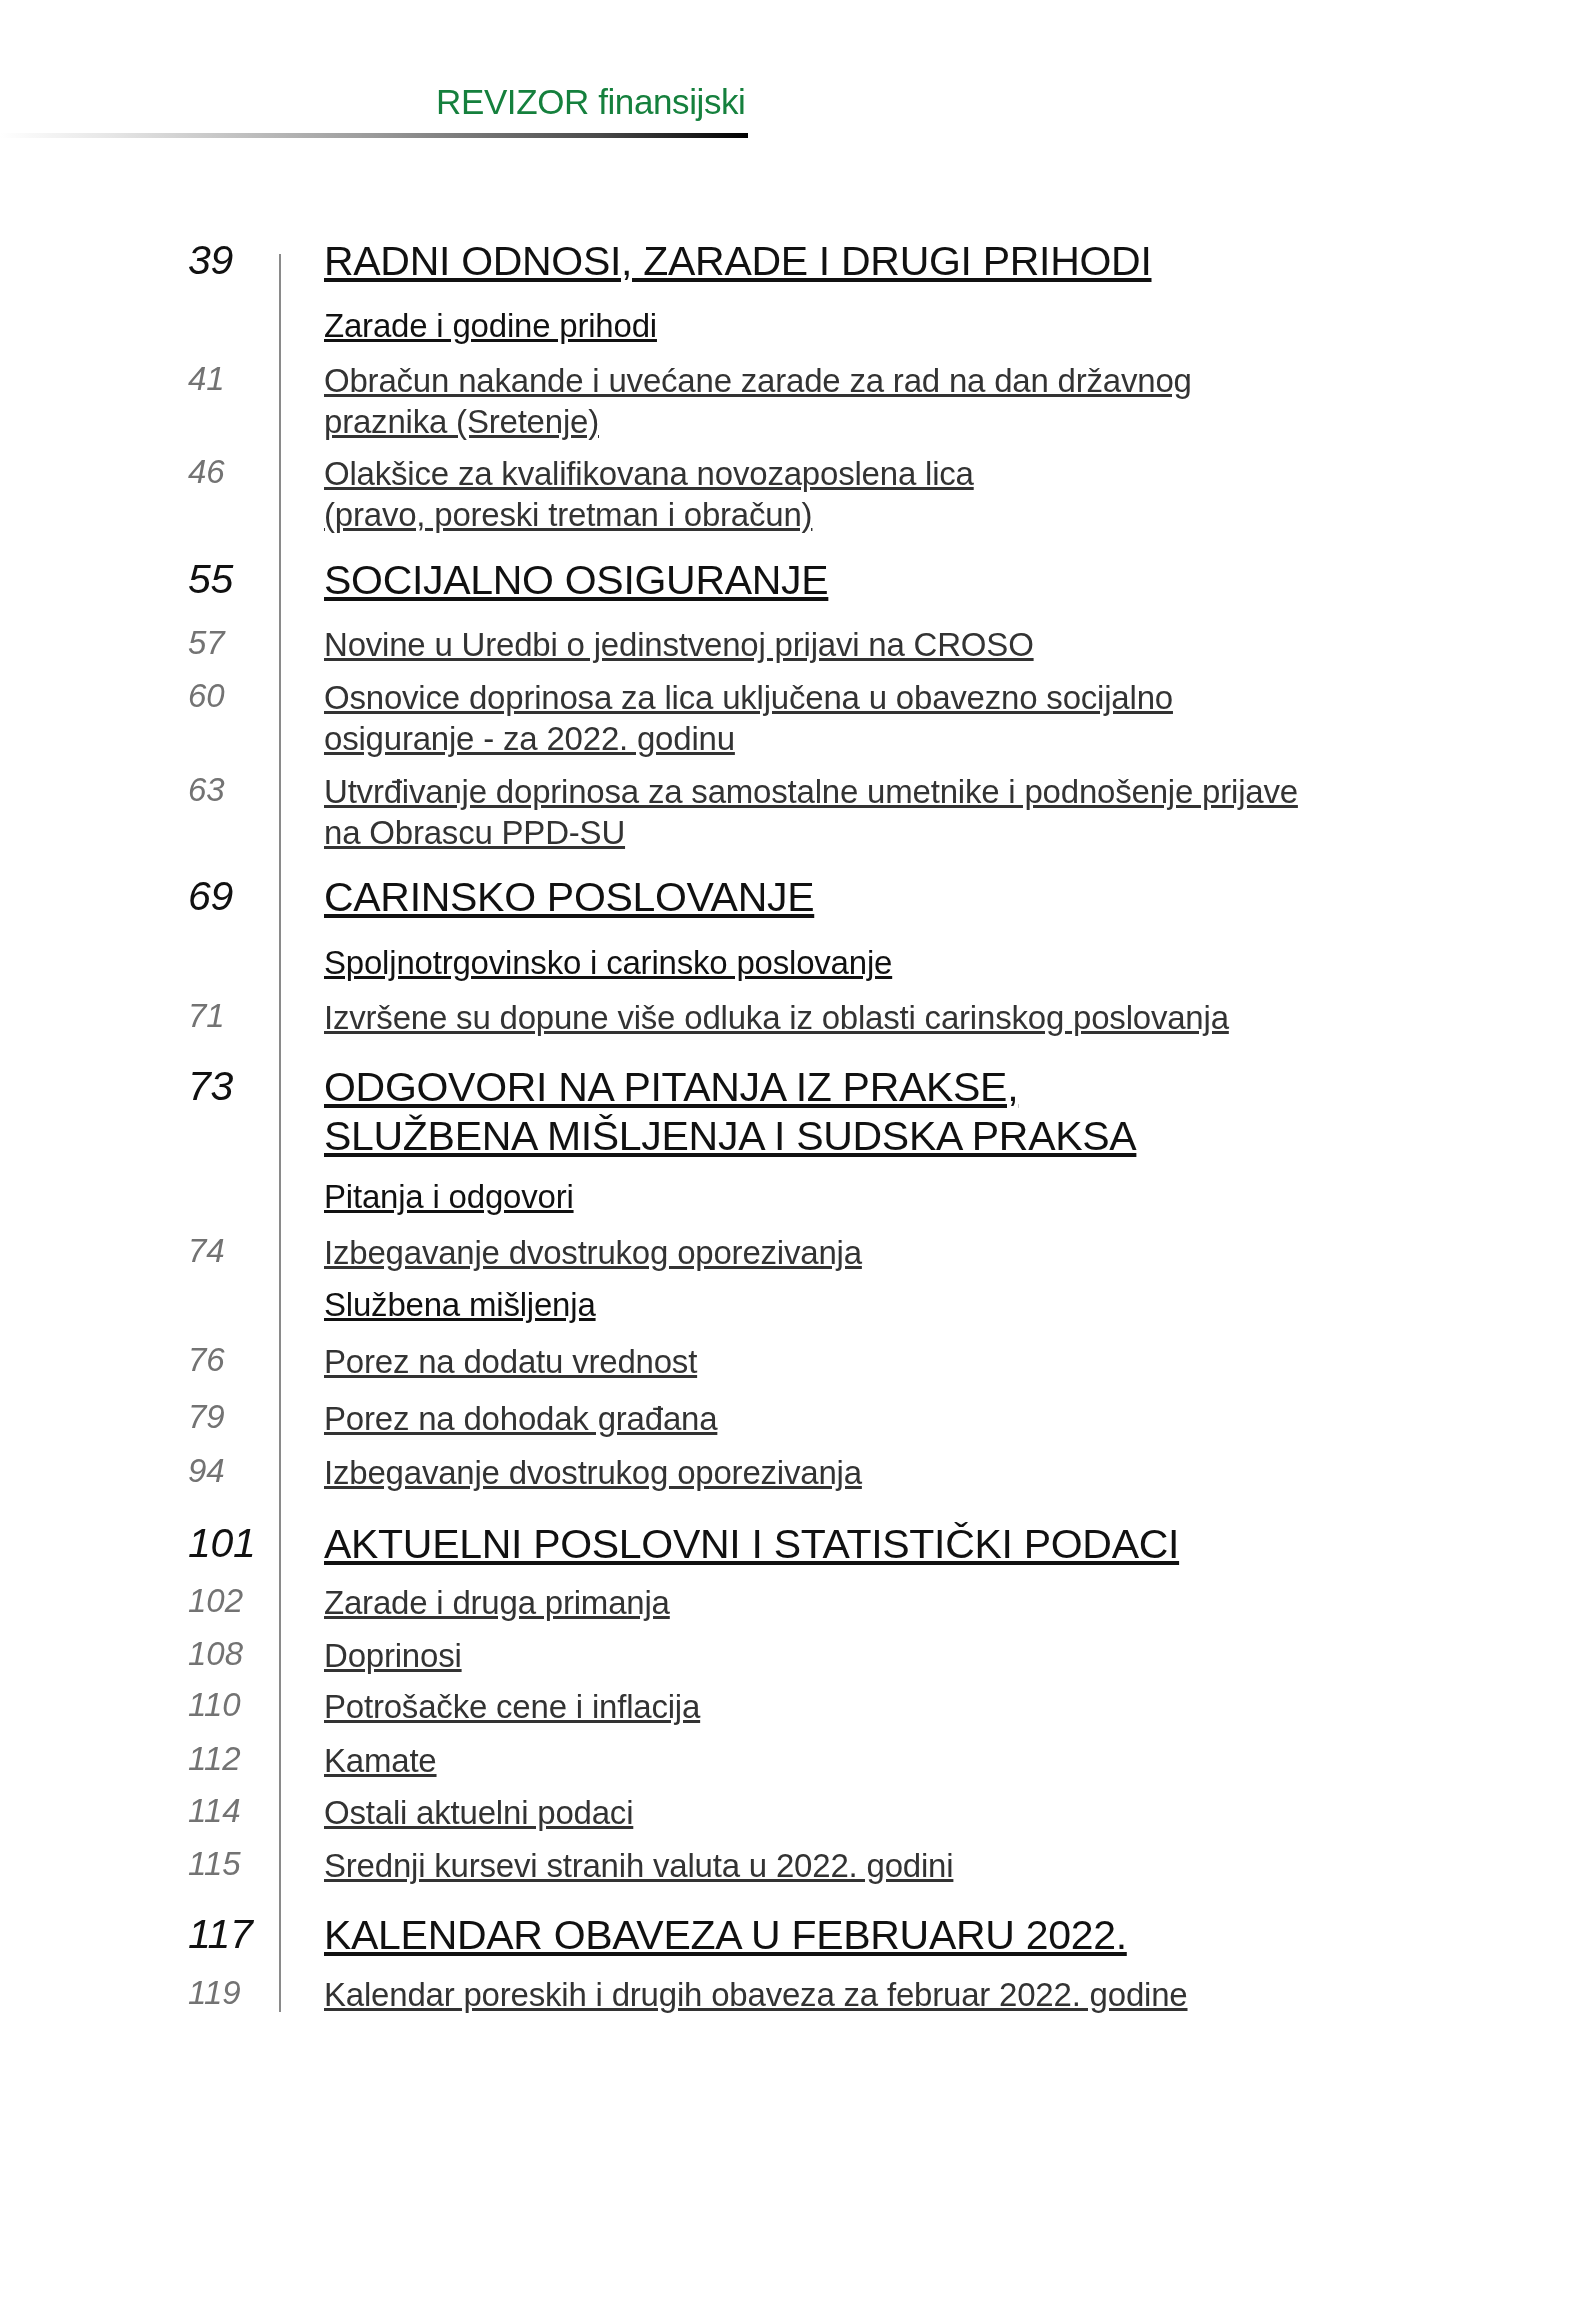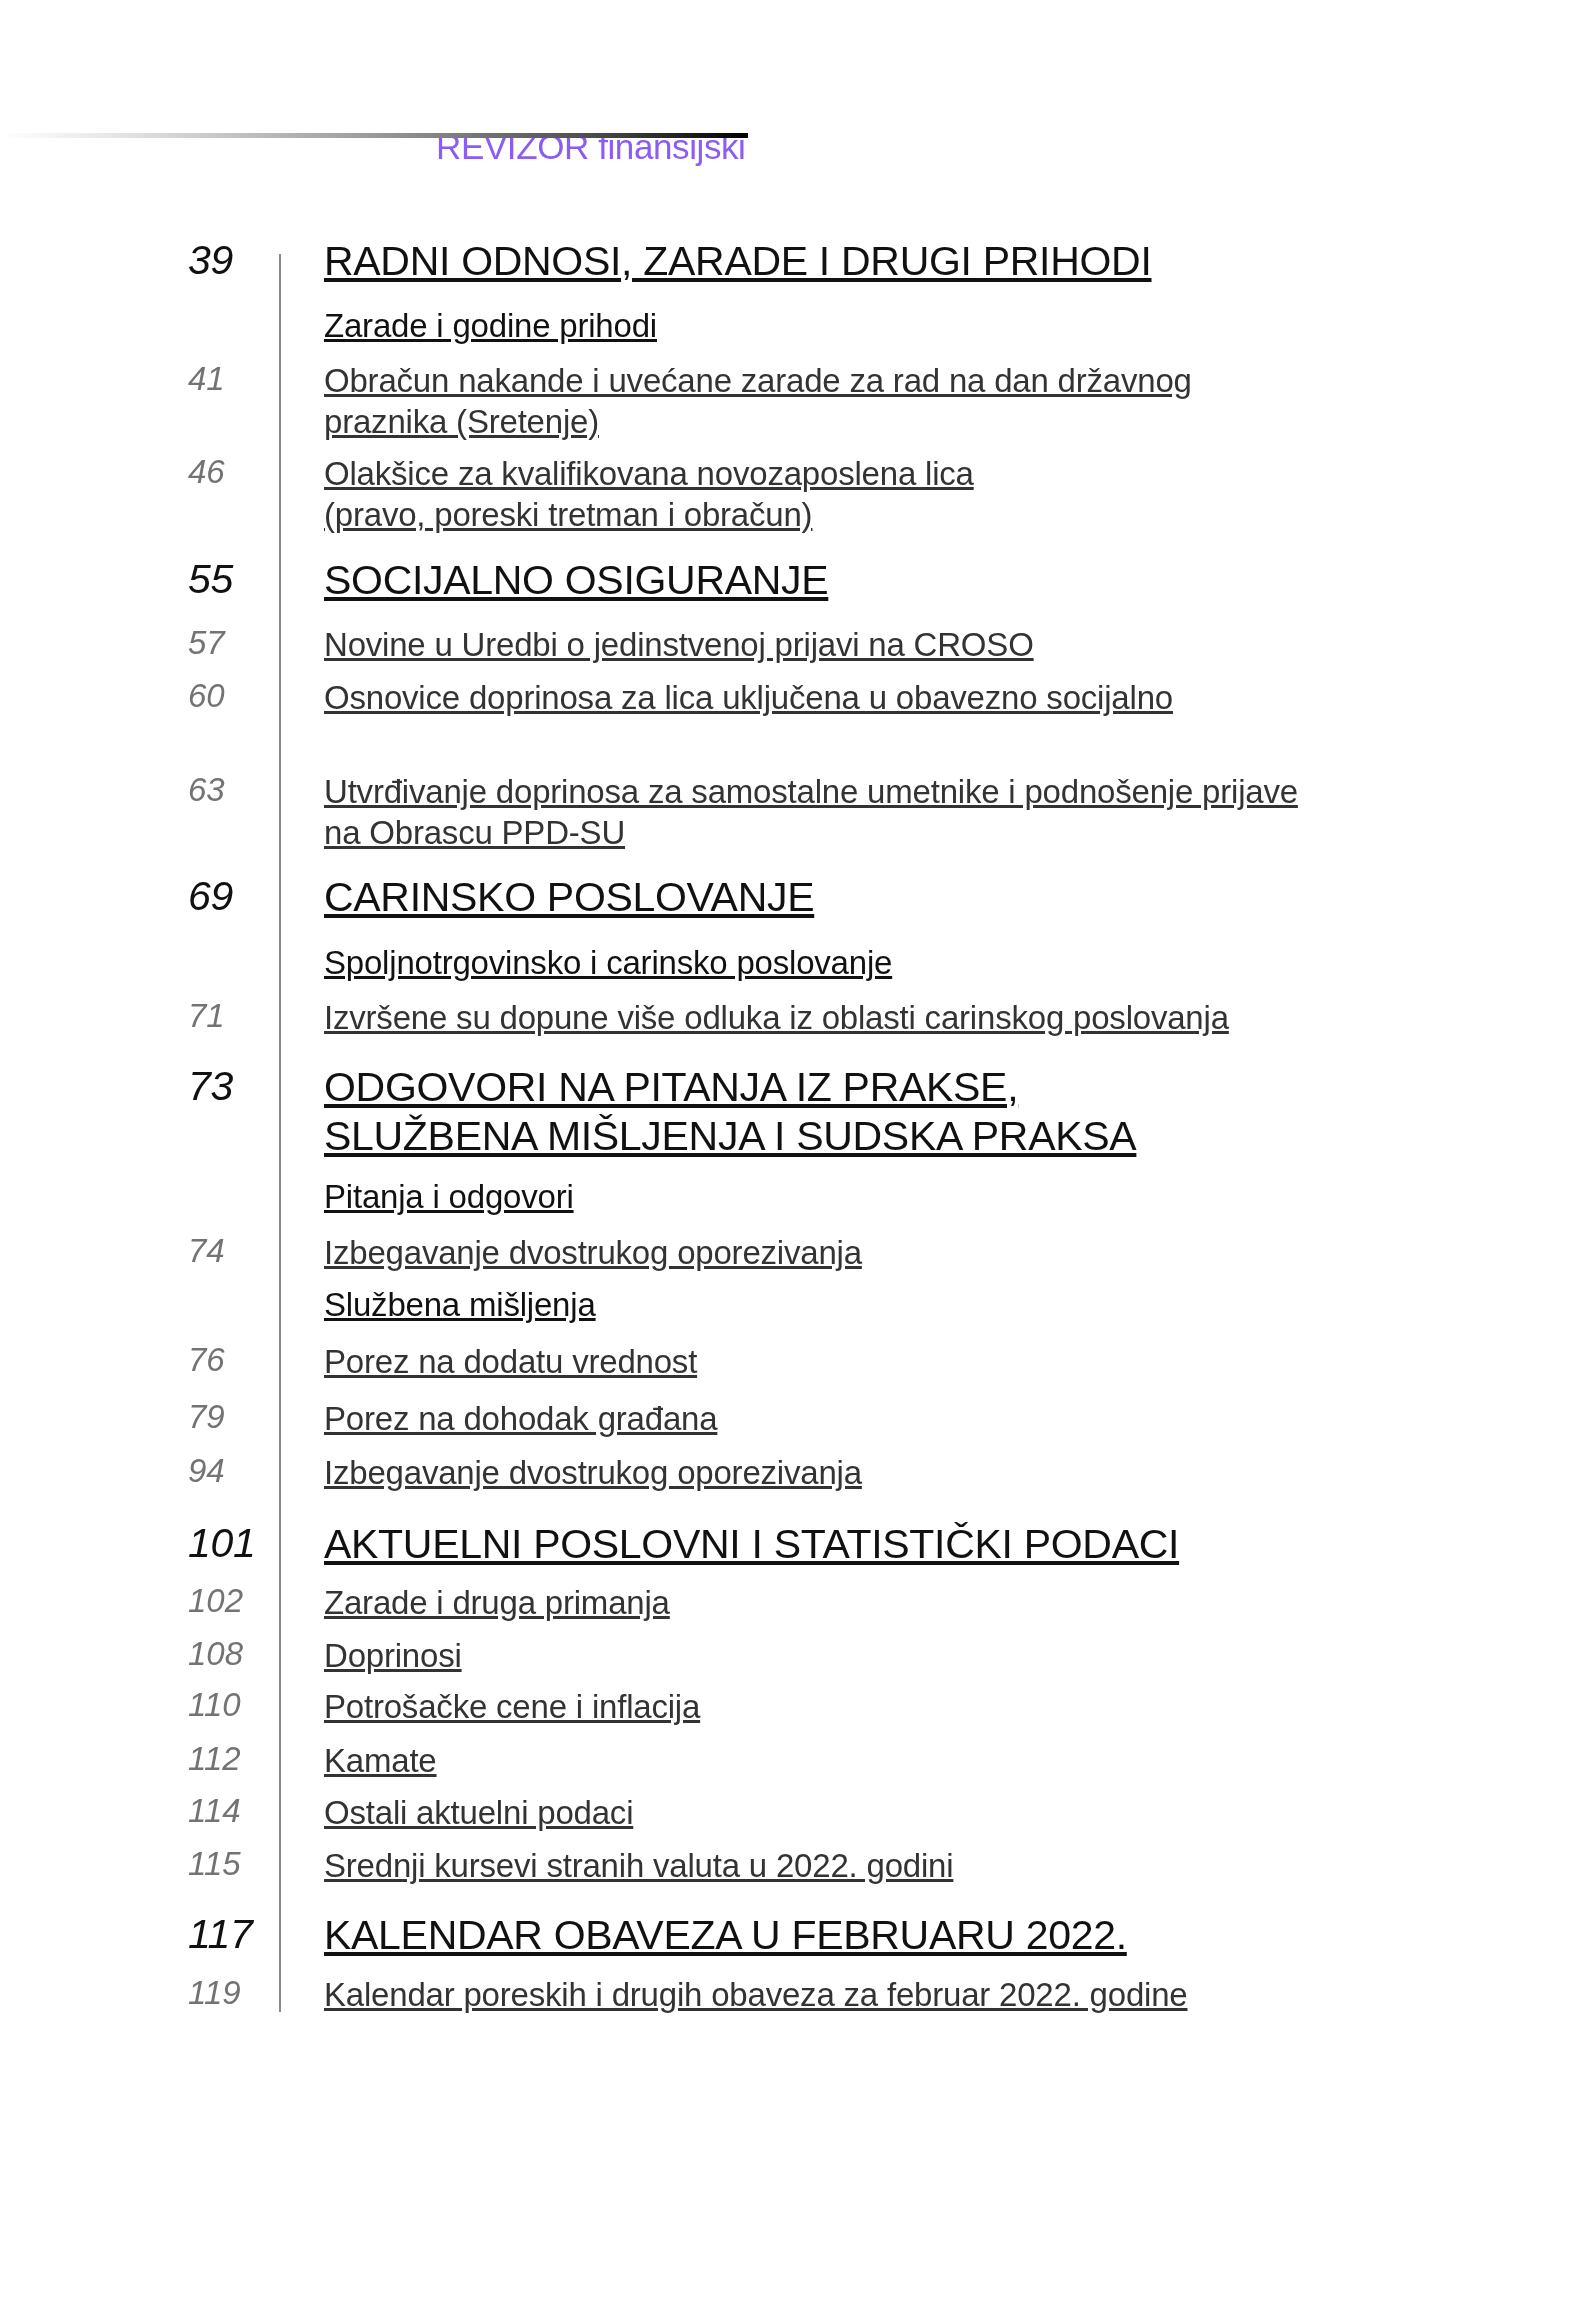--- a/index.html
+++ b/index.html
@@ -1,21 +1,21 @@
 <!DOCTYPE html>
 <html style="font-size:13px"><head>
 <meta charset="utf-8">
 <style>
   html, body { margin: 0; padding: 0; background: #ffffff; }
   body { width: 1594px; height: 2319px; position: relative; overflow: hidden;
          font-family: "Liberation Sans", "DejaVu Sans", sans-serif; color: #1a1a1a; }
 
   .running-head { position: absolute; left: 0; top: 82px; width: 748px; height: 57px; }
   .running-head .title { position: absolute; right: 2.5px; top: 0; font-size: 35px; font-weight: 300;
-         color: #8b5cf6; letter-spacing: -0.4px; white-space: nowrap; margin-top: 45px; }
+         color: #15803d; letter-spacing: -0.4px; white-space: nowrap; }
   .running-head .bar { position: absolute; left: 0; top: 51px; width: 748px; height: 4.9px;
          background: linear-gradient(to right, #ffffff 0%, #e6e6e6 15%, #9a9a9a 50%, #4a4a4a 80%, #000000 100%); }
 
   .divider { position: absolute; left: 279px; top: 254px; width: 1.6px; height: 1758px; background: #8a8a8a; }
 
   .toc-row { position: absolute; left: 0; width: 1594px; }
   .num { position: absolute; left: 188px; white-space: nowrap; font-style: italic; }
   .txt { position: absolute; left: 324px; white-space: nowrap; text-decoration: underline; }
 
   .section .num, .section .txt { font-size: 41px; color: #111; letter-spacing: -0.3px; }
@@ -72,20 +72,21 @@
   <div class="toc-row item" style="top:624px">
     <span class="num">57</span>
     <span class="txt">
         <span class="line">Novine u Uredbi o jedinstvenoj prijavi na CROSO</span>
       </span>
   </div>
   <div class="toc-row item" style="top:677px">
     <span class="num">60</span>
     <span class="txt">
         <span class="line">Osnovice doprinosa za lica uključena u obavezno socijalno</span>
+        <span class="line">osiguranje - za 2022. godinu</span>
       </span>
   </div>
   <div class="toc-row item" style="top:771px">
     <span class="num">63</span>
     <span class="txt">
         <span class="line">Utvrđivanje doprinosa za samostalne umetnike i podnošenje prijave</span>
         <span class="line">na Obrascu PPD-SU</span>
       </span>
   </div>
   <div class="toc-row section" style="top:873px">

